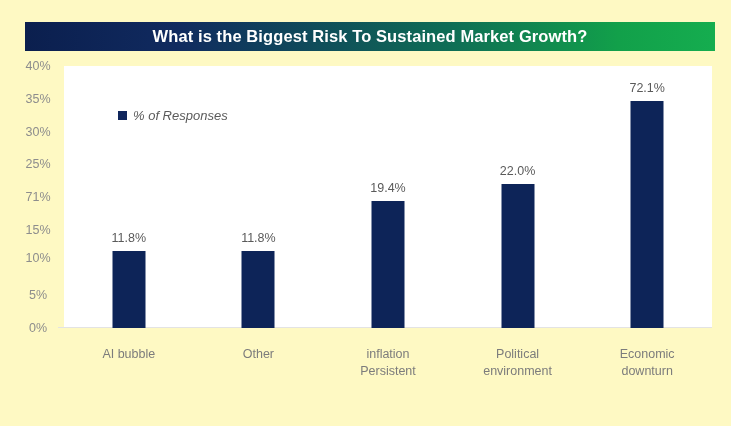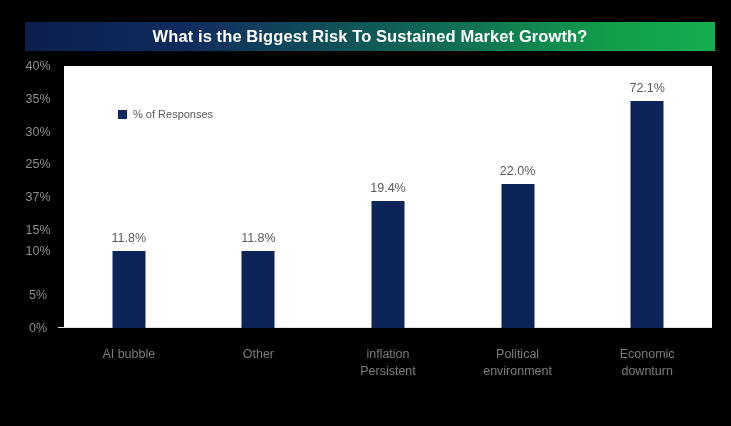--- a/index.html
+++ b/index.html
@@ -13,21 +13,21 @@
     overflow: hidden;
     font-family: "Liberation Sans", sans-serif;
     position: relative;
   }
 
   #chart-root {
     position: absolute;
     left: 0; top: 0;
     width: 731px;
     height: 426px;
-    background: #000000;
+    background: #fef9c3;
   }
 
   
   .title-banner {
     position: absolute;
     left: 25px;
     top: 22px;
     width: 690px;
     height: 29px;
     background: linear-gradient(to right, #0b1f4e 0%, #102a5f 22%, #0f6e55 62%, #12a04a 86%, #15ad4f 100%);
@@ -144,40 +144,41 @@
     align-items: center;
     gap: 6px;
   }
   .legend-swatch {
     width: 9px;
     height: 9px;
     background: #10265c;
     display: block;
   }
   .legend-label {
-    font-size: 11px;
+    font-size: 13px;
     color: #5a5a5a;
     white-space: nowrap;
+    font-style: italic;
   }
 </style>
 </head>
 <body>
 
 <div id="chart-root">
 
   <div class="title-banner" style="background: linear-gradient(to right, rgb(11, 31, 78) 0%, rgb(16, 42, 95) 22%, rgb(15, 110, 85) 62%, rgb(18, 160, 74) 86%, rgb(21, 173, 79) 100%);">
     <span class="title-text">What is the Biggest Risk To Sustained Market Growth?</span>
   </div>
 
   <div class="y-axis">
       <div class="y-tick" style="top: 262px;">0%</div>
       <div class="y-tick" style="top: 229.25px;">5%</div>
-      <div class="y-tick" style="top: 185px;">10%</div>
+      <div class="y-tick" style="top: 192px;">10%</div>
       <div class="y-tick" style="top: 163.75px;">15%</div>
-      <div class="y-tick" style="top: 131px;">37%</div>
+      <div class="y-tick" style="top: 131px;">71%</div>
       <div class="y-tick" style="top: 98.25px;">25%</div>
       <div class="y-tick" style="top: 65.5px;">30%</div>
       <div class="y-tick" style="top: 32.75px;">35%</div>
       <div class="y-tick" style="top: 0px;">40%</div>
     </div>
 
   <div class="plot-frame">
     <div class="plot-area"></div>
     <div class="axis-baseline"></div>
     <div class="bars-layer">

